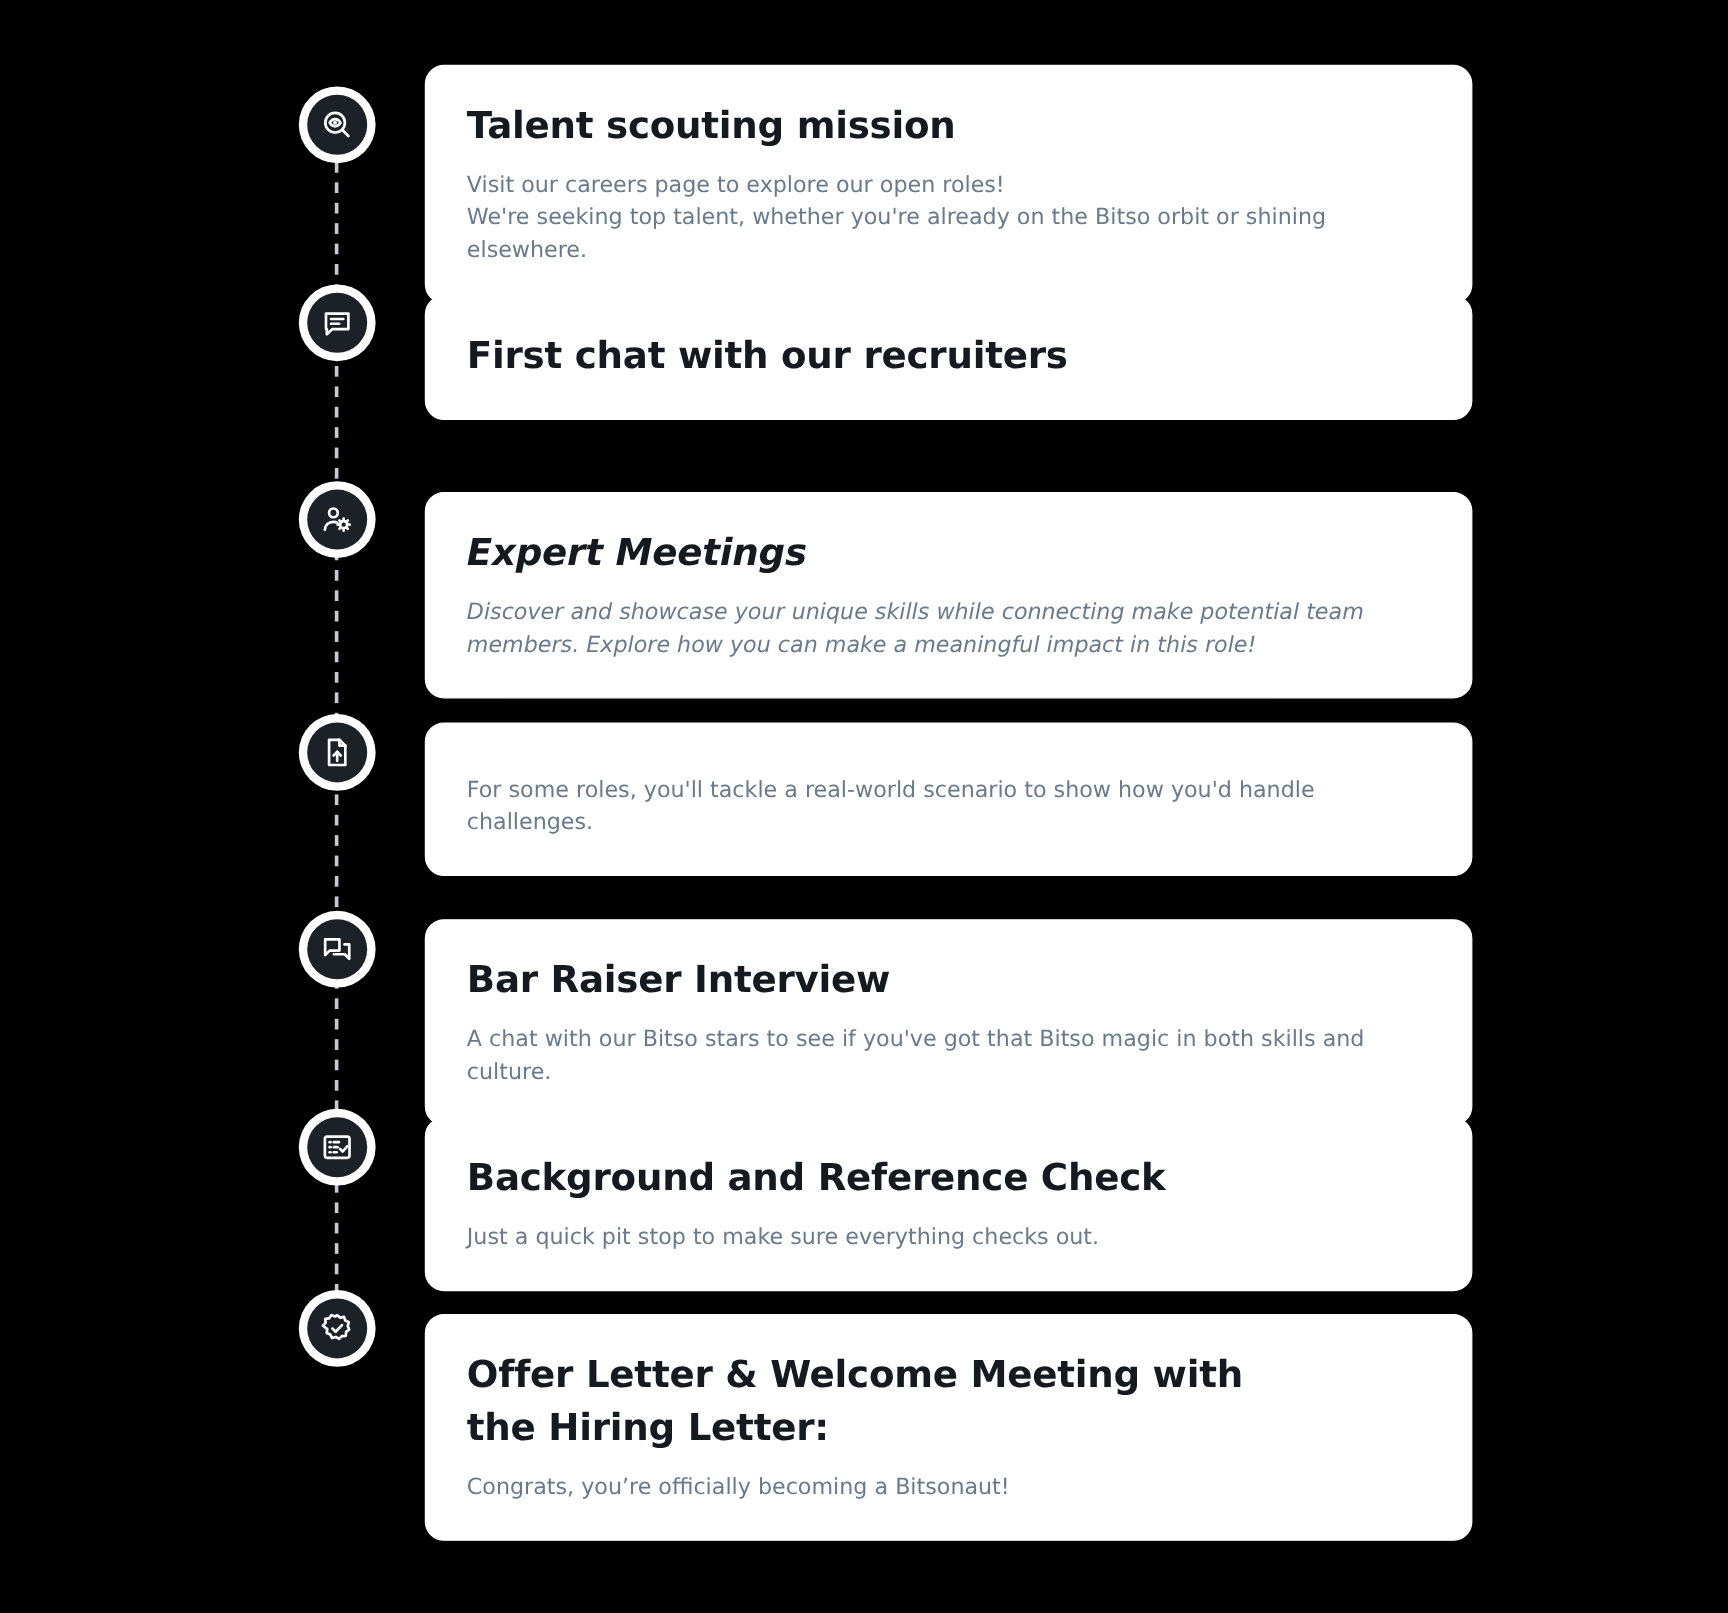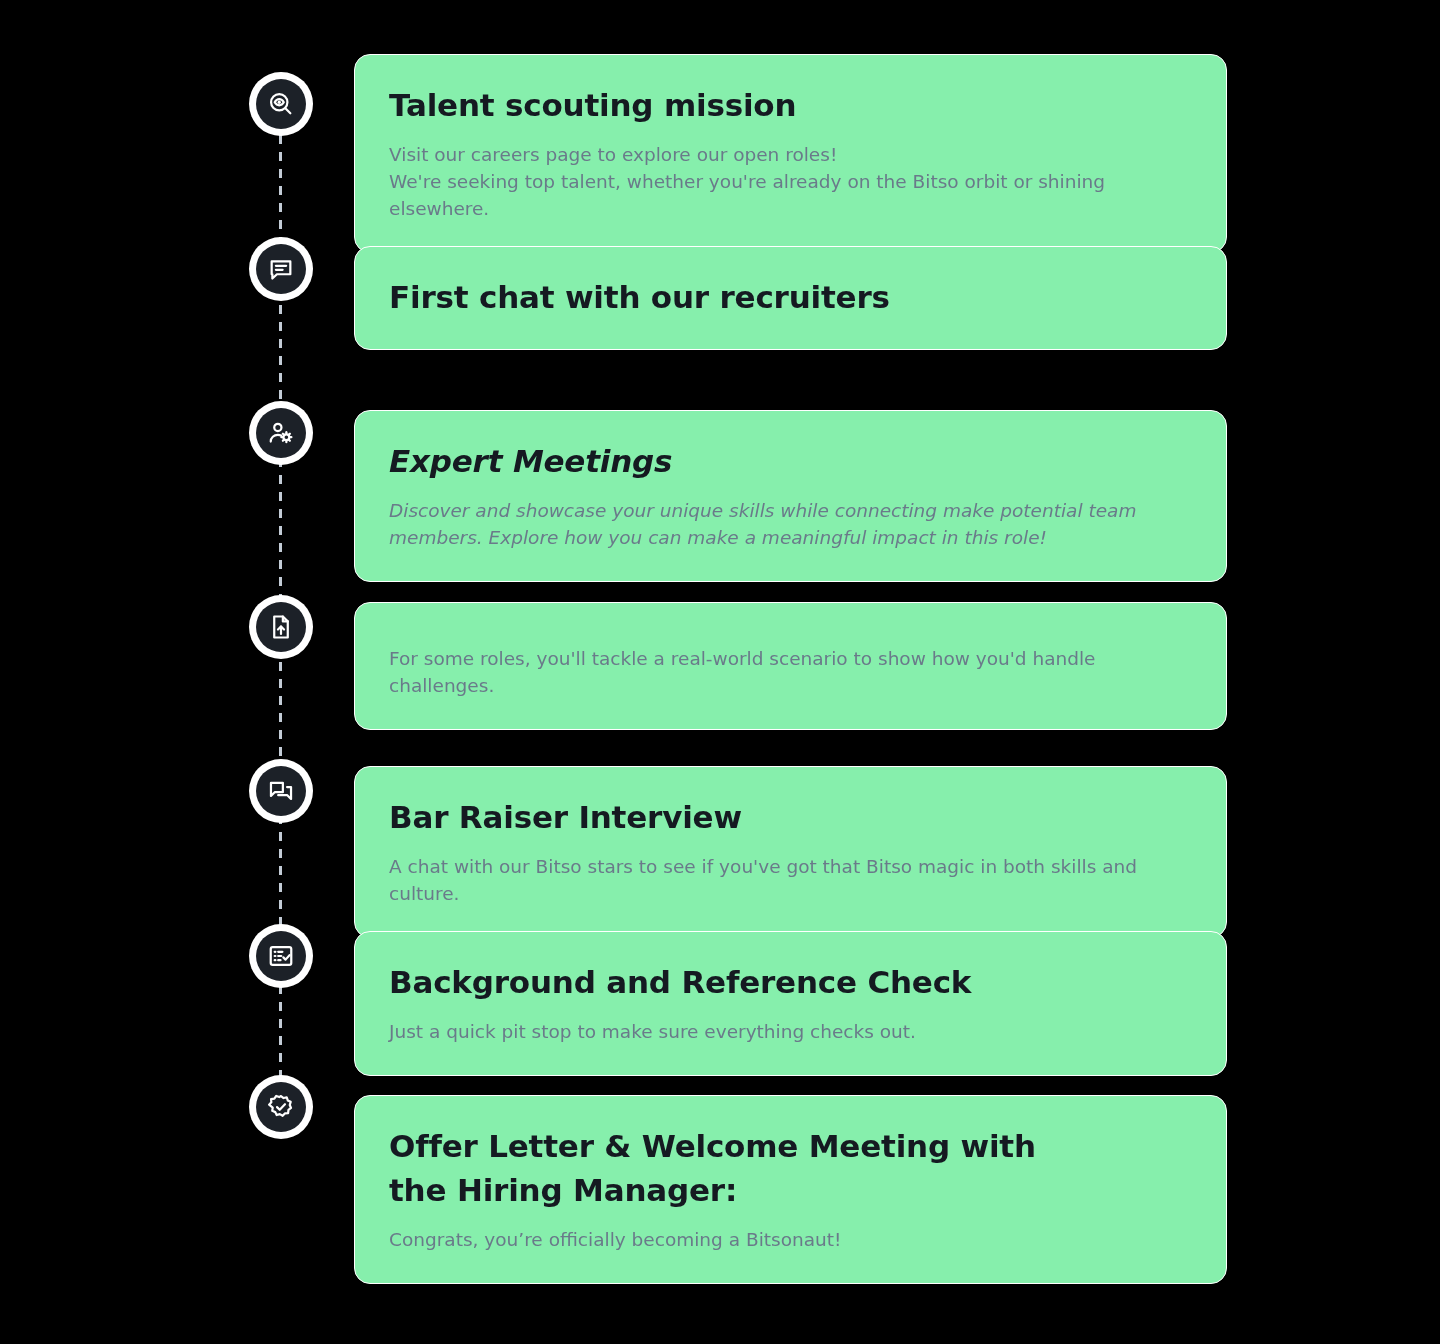--- a/index.html
+++ b/index.html
@@ -72,21 +72,21 @@
   }
   .badge svg {
     display: block;
   }
 
   .card {
     position: absolute;
     left: 354px;
     width: 873px;
     box-sizing: border-box;
-    background: #86efac;
+    background: #ffffff;
     border: 1.5px solid #ffffff;
     border-radius: 16px;
     padding: 28px 34px 30px 34px;
     z-index: 2;
   }
 
   .card-title {
     margin: 0;
     color: #151a21;
     font-family: "DejaVu Sans", "Liberation Sans", sans-serif;
@@ -252,21 +252,21 @@
       <div class="disc">
         <svg width="28" height="28" viewBox="0 0 24 24" fill="none" stroke="#ffffff" stroke-width="1.9" stroke-linecap="round" stroke-linejoin="round">
           <path d="M12 2.6l2.2 1.7 2.7-0.5 0.9 2.6 2.5 1.2-0.8 2.7 1.1 2.5-2.2 1.7-0.3 2.8-2.8 0.2-1.9 2-2.4-1.4-2.7 0.8-1.2-2.5-2.6-1.1 0.4-2.8L1.8 10l1.9-2 -0.2-2.8 2.8-0.4 1.6-2.3 2.6 1z"></path>
           <path d="M8.6 12.1l2.3 2.3 4.5-4.8"></path>
         </svg>
       </div>
     </div>
     <div class="card" style="top:1095px;">
       <h2 class="card-title">
         <span class="ttl-line">Offer Letter &amp; Welcome Meeting with</span>
-        <span class="ttl-line">the Hiring Manager:</span>
+        <span class="ttl-line">the Hiring Letter:</span>
       </h2>
       <p class="card-desc">
         <span class="d-line">Congrats, you’re officially becoming a Bitsonaut!</span>
       </p>
     </div>
   </div>
 
 </div>
 
 </body></html>

